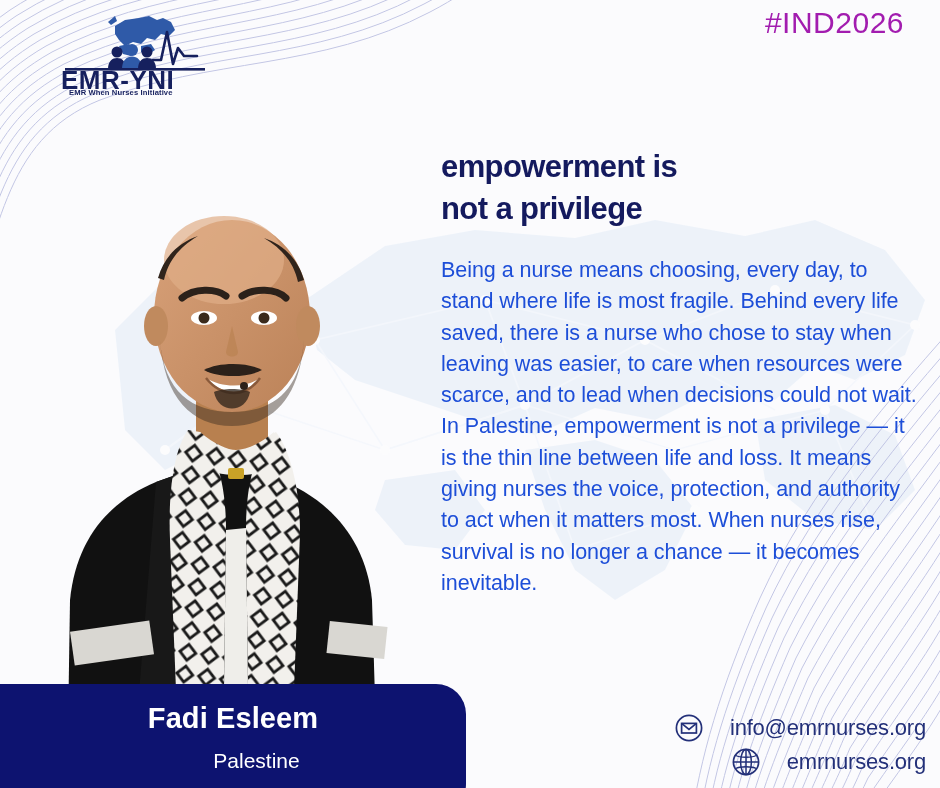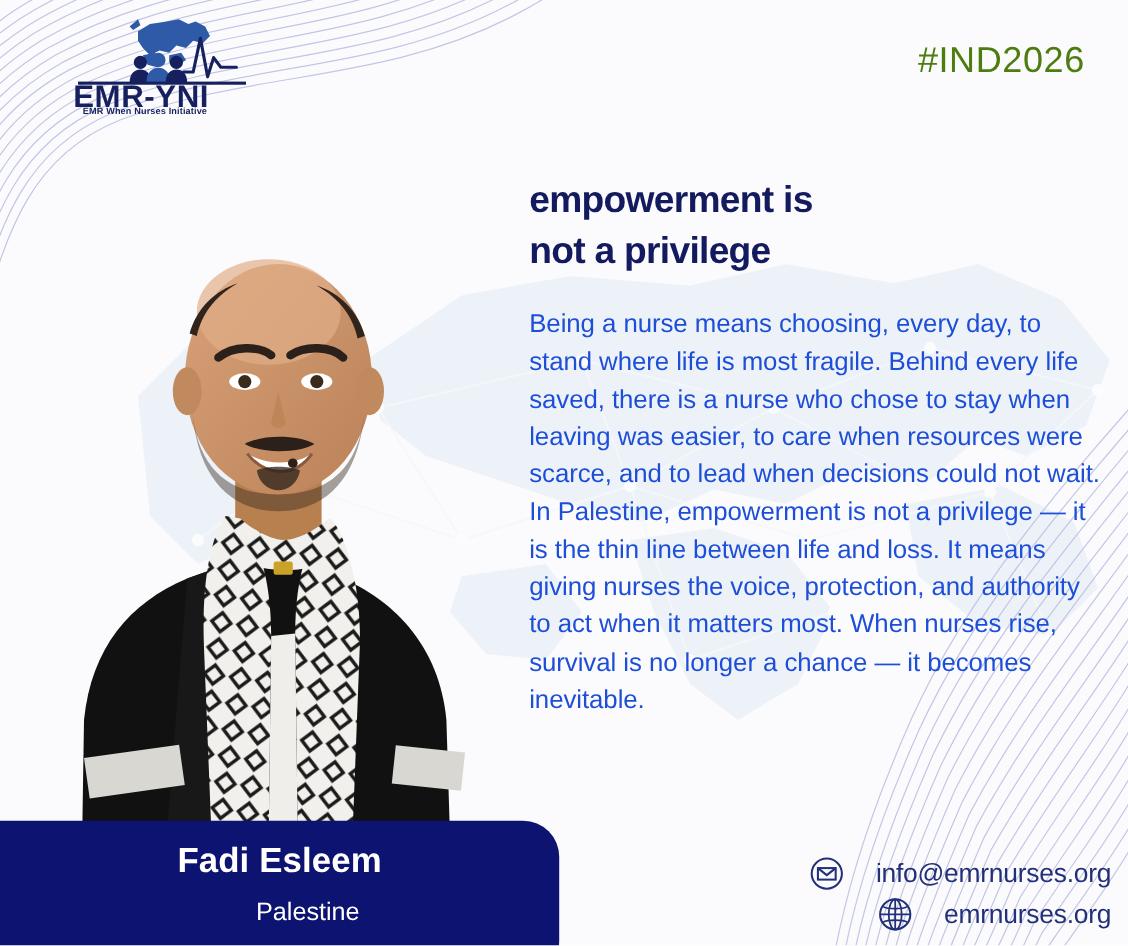--- a/index.html
+++ b/index.html
@@ -55,25 +55,25 @@
     width: 156px;
     height: 86px;
     margin-left: 25px;
   }
   #logo svg { display: block; }
 
   
   #hashtag {
     position: absolute;
     right: 36px;
-    top: 34px;
+    top: 6px;
     font-size: 30px;
     font-weight: 500;
     letter-spacing: 0.5px;
-    color: #4d7c0f;
+    color: #a21caf;
     font-family: "Liberation Sans", sans-serif;
   }
 
   
   #portrait {
     position: absolute;
     left: 28px;
     top: 130px;
     width: 420px;
     height: 600px;

